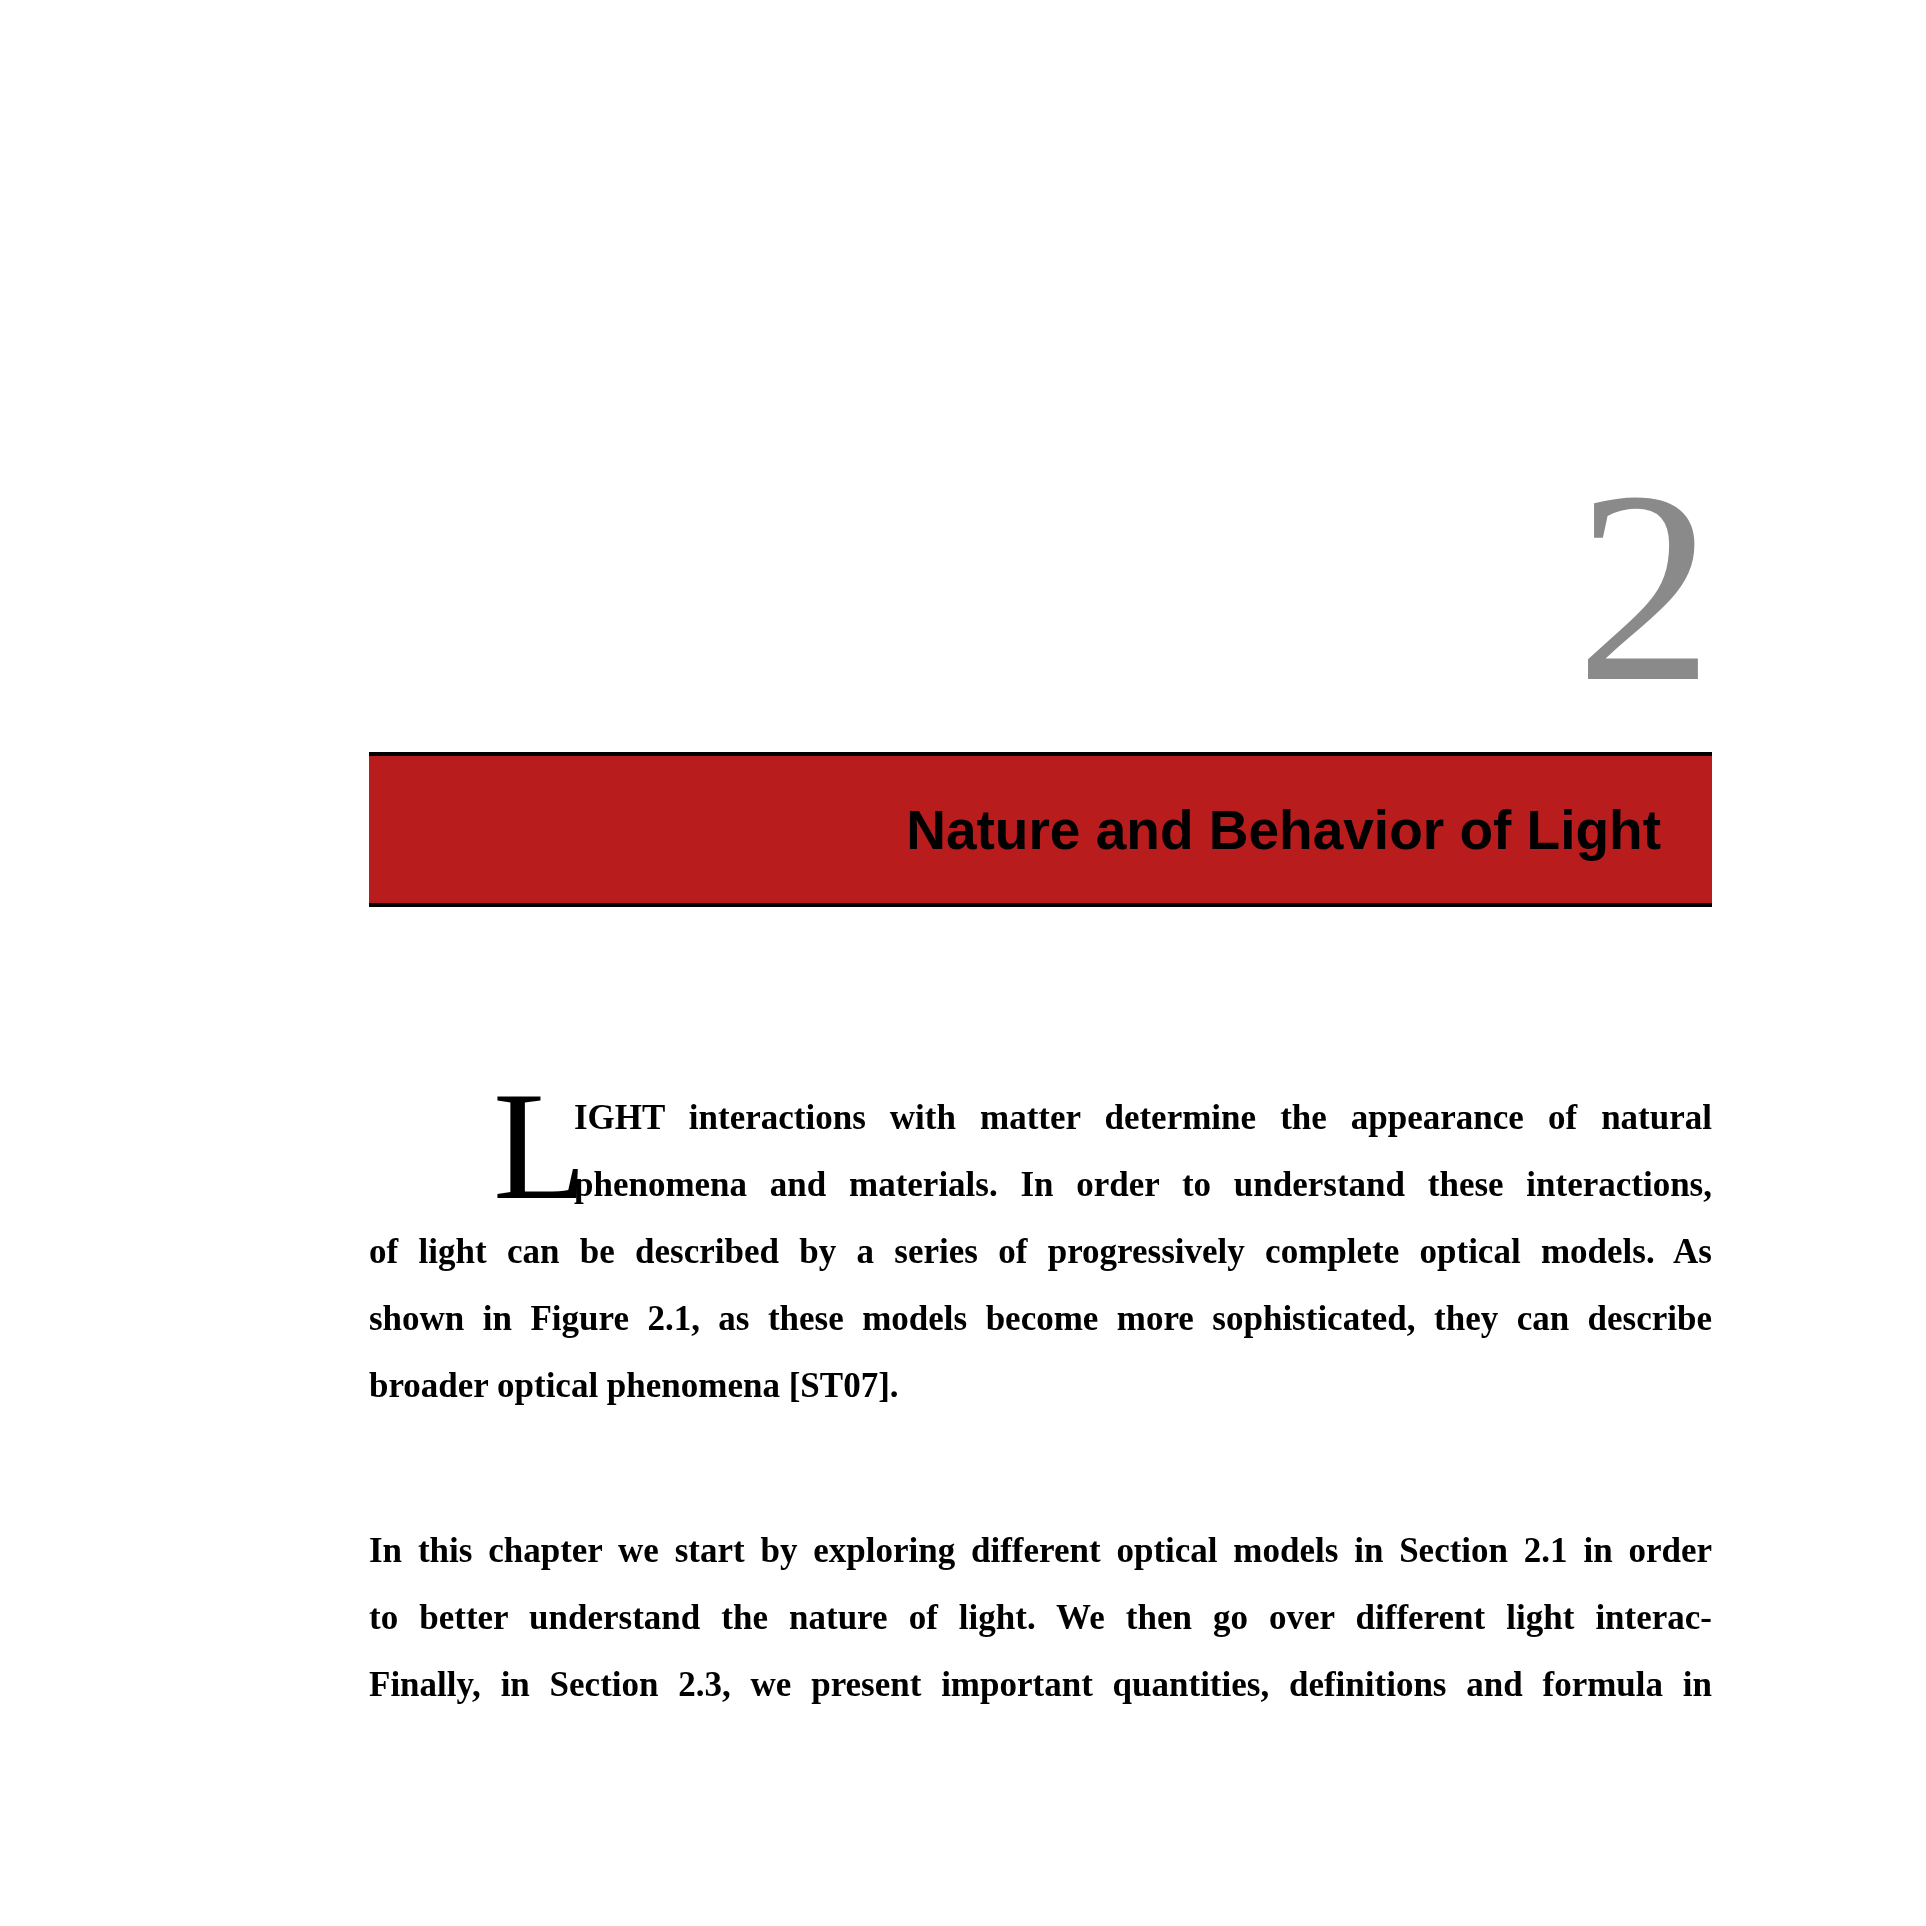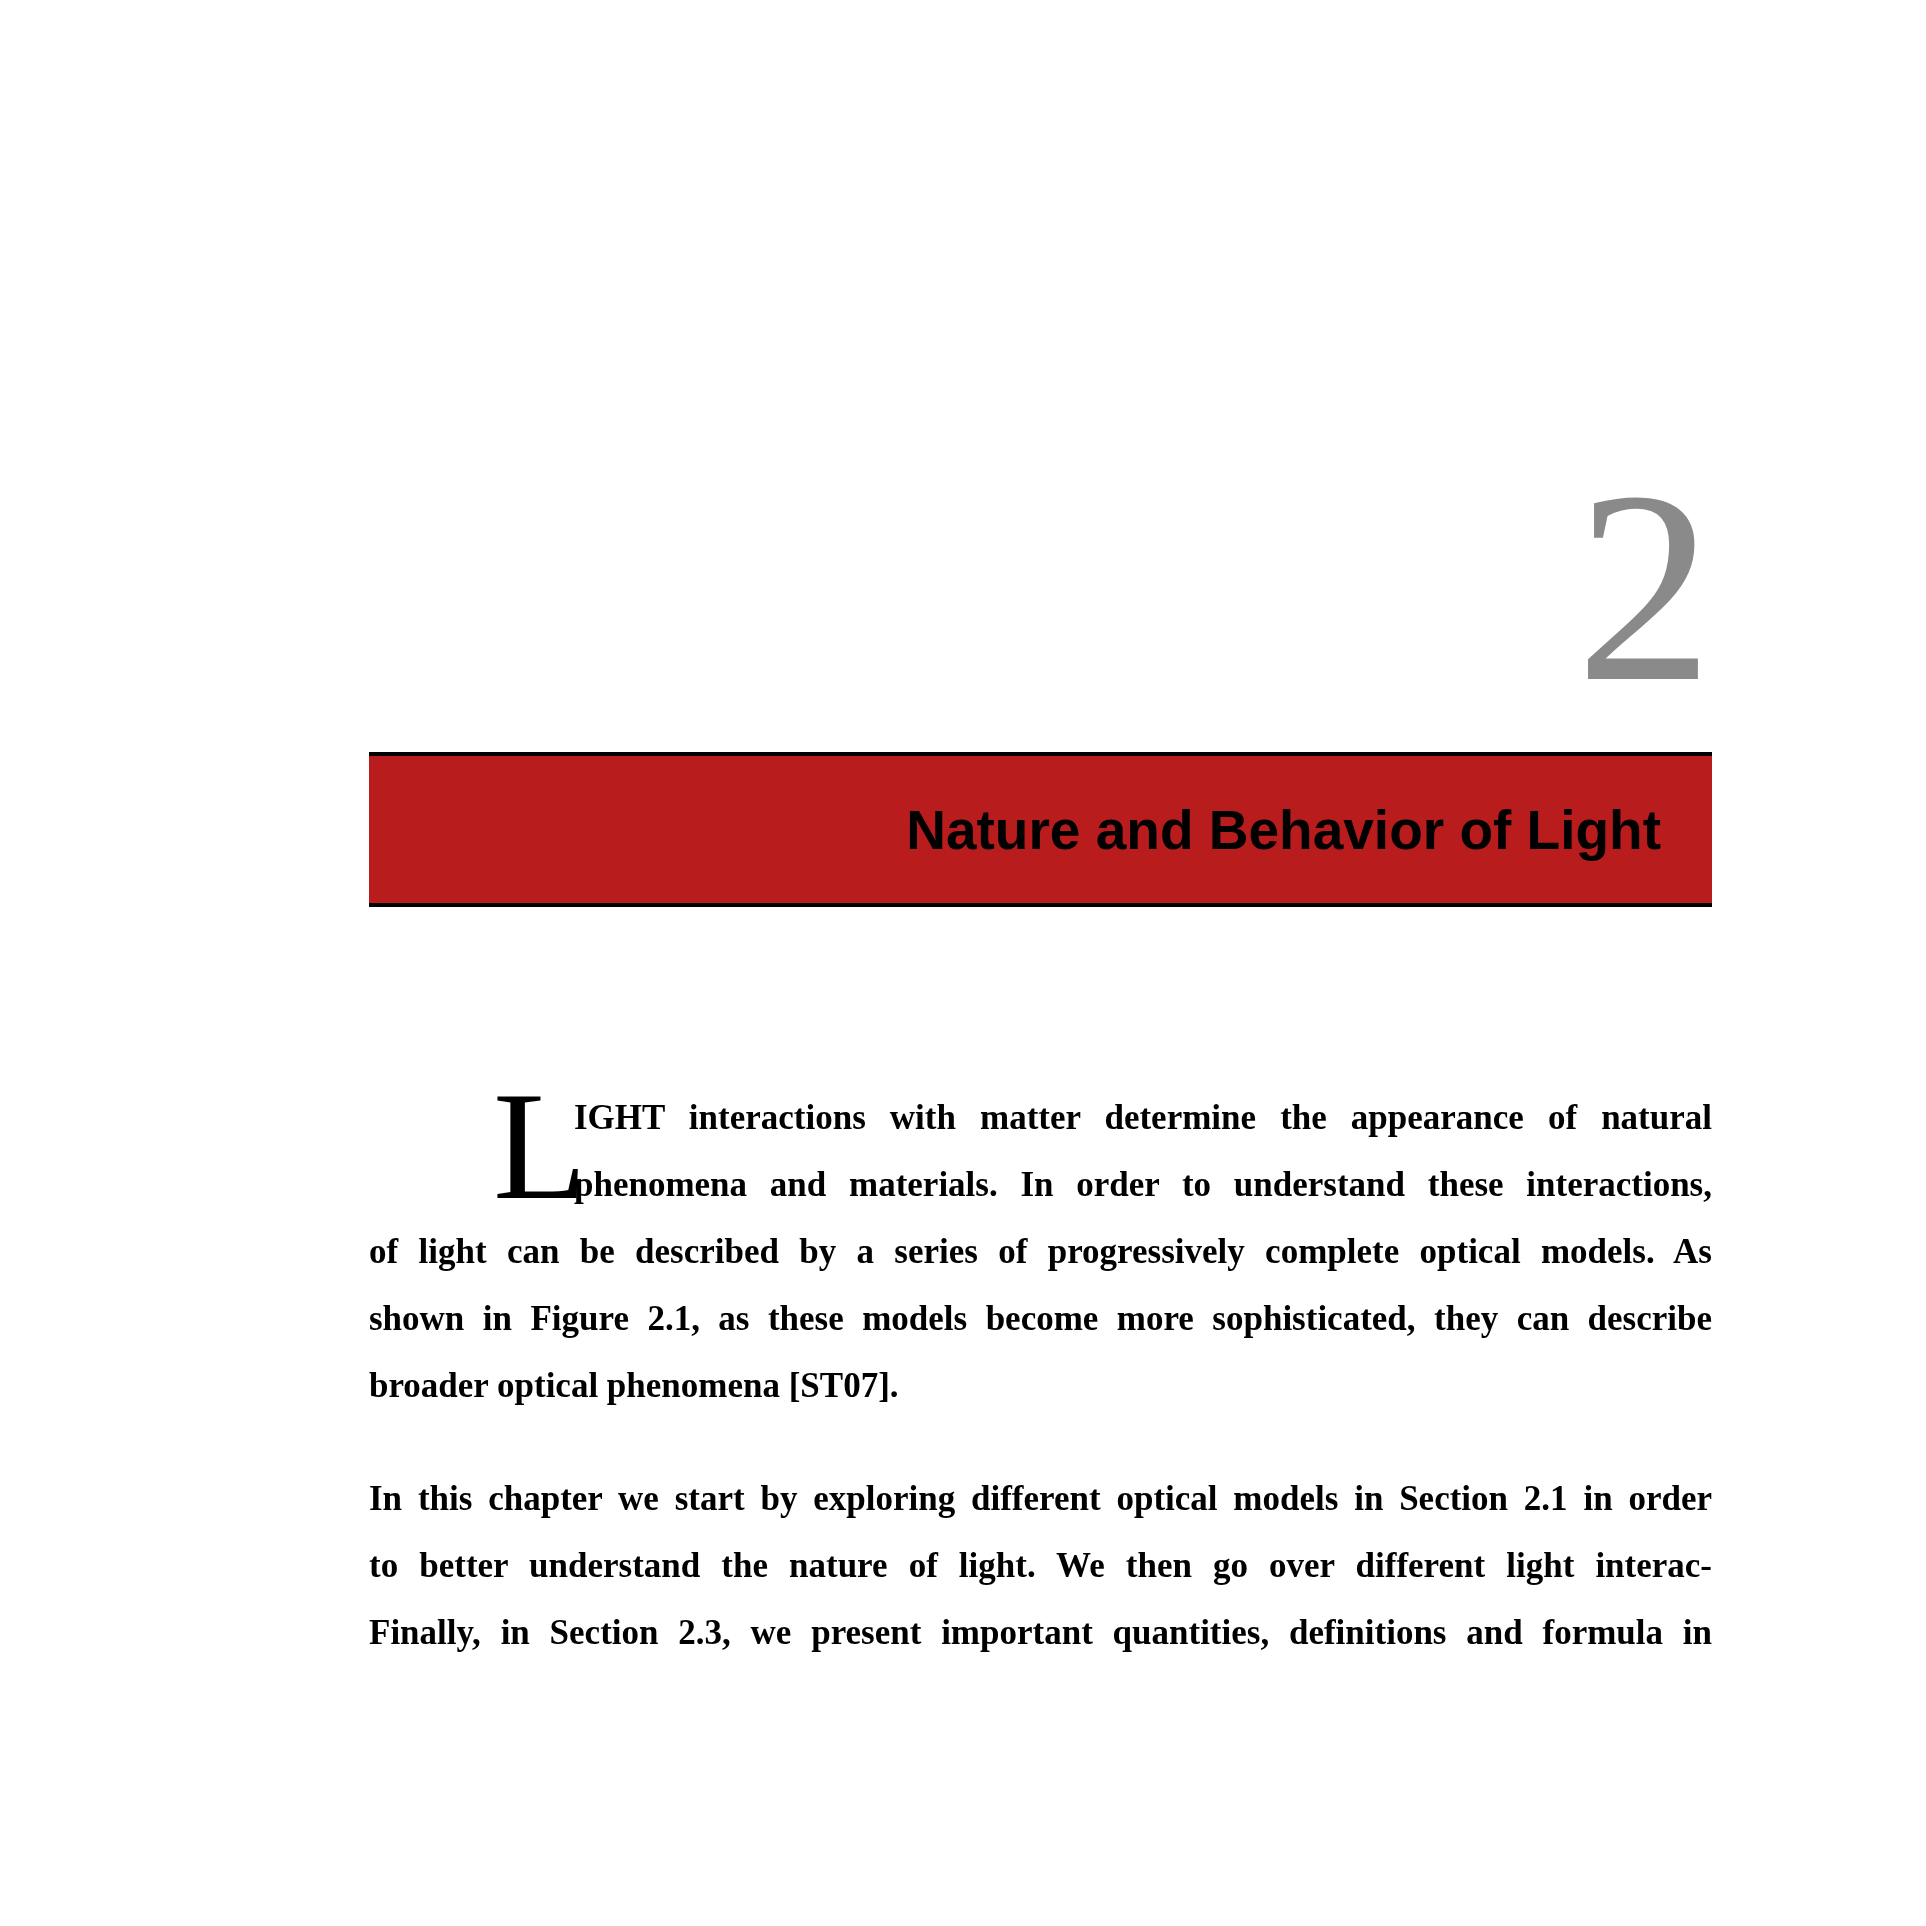--- a/index.html
+++ b/index.html
@@ -64,21 +64,21 @@
     font-size: 35px;
     text-align: justify;
     text-align-last: justify;
     white-space: nowrap;
     font-weight: bold;
   }
   .bline.lastline { text-align-last: left; }
   .bline.dc-indent { padding-left: 205px; box-sizing: border-box; }
 
   .para1 { top: 1084px; }
-  .para2 { top: 1465px; }
+  .para2 { top: 1517px; }
 
   .dropcap {
     position: absolute;
     left: 124px;
     top: -15px;
     font-size: 154px;
     line-height: 1;
   }
 </style>
 </head>

